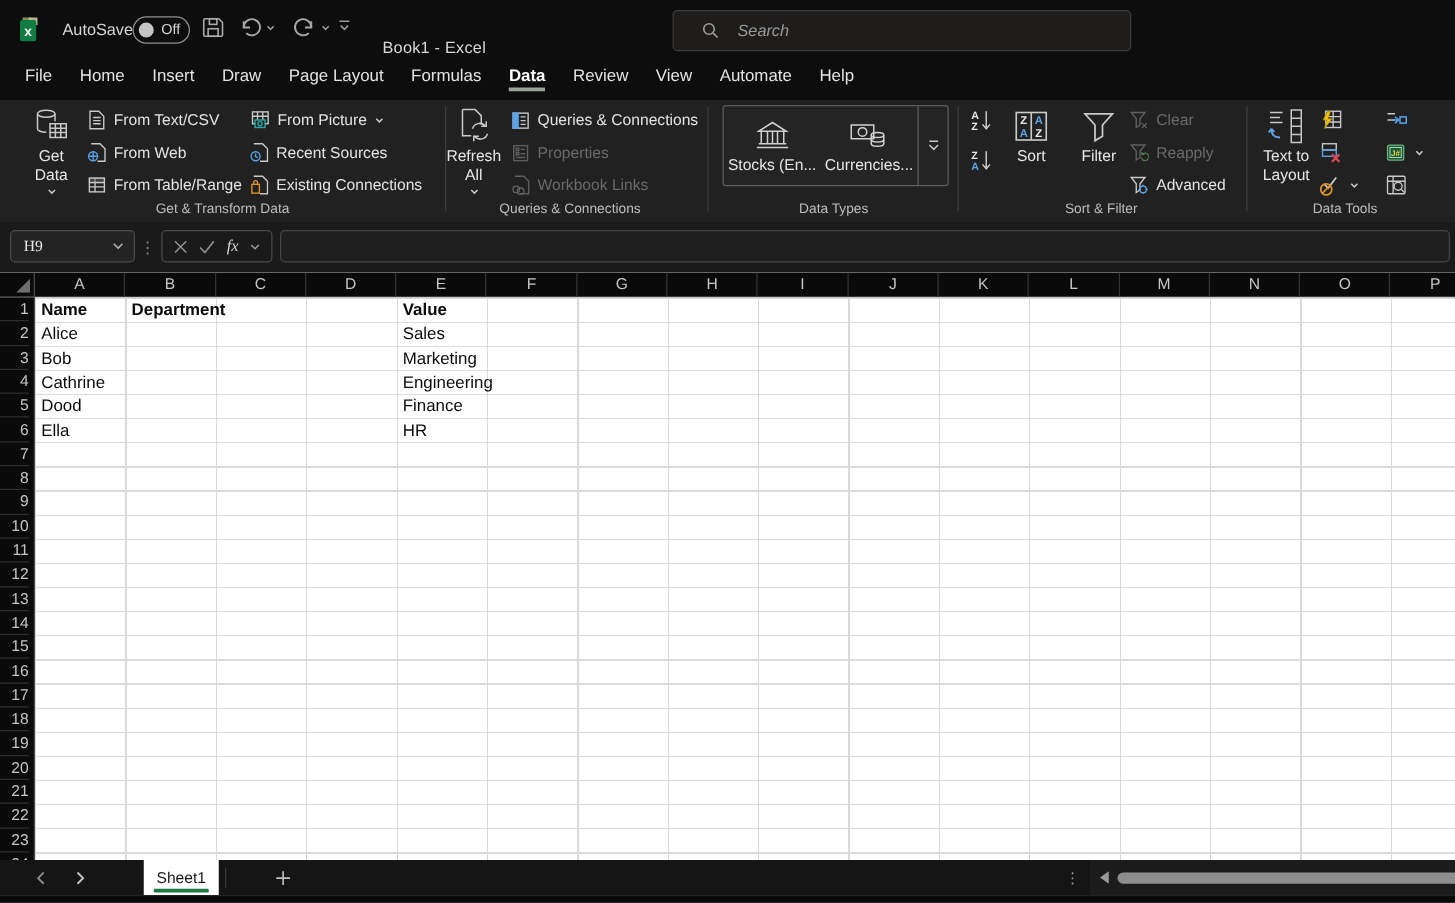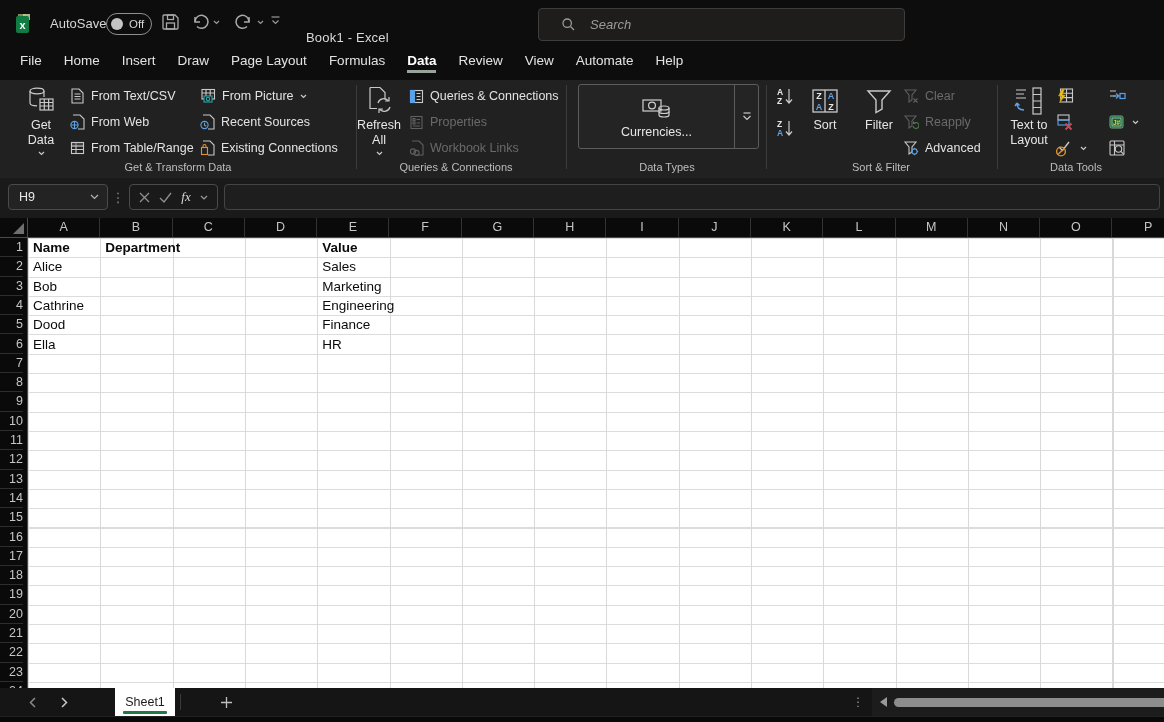--- a/index.html
+++ b/index.html
@@ -48,21 +48,21 @@
   .gal-item svg{margin-bottom:2px;}
   .gal-more{width:23px;border-left:1px solid #5c5c5c;display:flex;align-items:center;justify-content:center;}
   .azbtn{position:absolute;display:flex;align-items:center;gap:2px;}
   .azl{display:flex;flex-direction:column;font-size:8.5px;font-weight:700;line-height:8.5px;color:#e8e8e8;}
   .azl .blue{color:#5ba2e6;}
 
   
   .fbar{position:absolute;top:178px;left:0;width:100%;height:40px;background:#1a1a1a;}
   .namebox{position:absolute;left:8px;top:6px;width:100px;height:26px;background:#232323;
            border:1px solid #4a4a4a;border-radius:4px;display:flex;align-items:center;box-sizing:border-box;}
-  .namebox .nv{font-size:12.5px;color:#e8e8e8;margin-left:10px;flex:1;}
+  .namebox .nv{font-size:12.5px;color:#e8e8e8;margin-left:10px;flex:1;font-family:Liberation Serif, serif;}
   .namebox svg{margin-right:8px;}
   .fdots{position:absolute;left:113px;top:5px;width:10px;height:28px;color:#8a8a8a;font-size:13px;
          display:flex;align-items:center;justify-content:center;letter-spacing:0;}
   .fxbox{position:absolute;left:129px;top:6px;width:89px;height:26px;border:1px solid #4a4a4a;
          border-radius:4px;display:flex;align-items:center;justify-content:space-evenly;box-sizing:border-box;}
   .fxbox .fx{font-size:13px;color:#d8d8d8;font-style:italic;font-family:"Liberation Serif",serif;}
   .finput{position:absolute;left:224px;top:6px;right:4px;height:26px;background:#1e1e1e;
           border:1px solid #444;border-radius:4px;box-sizing:border-box;}
 
   
@@ -291,20 +291,29 @@
         <circle cx="4" cy="11.5" r="2.6"></circle>
           <circle cx="7.5" cy="13" r="2.6"></circle>
       </svg>
       <span>Workbook Links</span>
     </div>
     <div class="rlabel" style="left:456px">Queries &amp; Connections</div>
 
     <div class="rdivider" style="left:566px"></div>
 
     <div class="gallery">
+      <div class="gal-item">
+        <svg width="30" height="28" viewBox="0 0 30 28" fill="none" stroke="#d0d0d0" stroke-width="1.2">
+          <path d="M4 10 L15 3 L26 10 z"></path>
+            <path d="M6 10 v10 M11 10 v10 M15 10 v10 M19 10 v10 M24 10 v10"></path>
+          <path d="M4 20 h22"></path>
+            <path d="M2.5 23 h25"></path>
+        </svg>
+        <span>Stocks (En...</span>
+      </div>
       <div class="gal-item">
         <svg width="32" height="28" viewBox="0 0 32 28" fill="none" stroke="#d0d0d0" stroke-width="1.2">
           <rect x="2" y="5" width="18" height="11"></rect>
             <circle cx="11" cy="10.5" r="3.4"></circle>
           <ellipse cx="23" cy="13" rx="5" ry="2"></ellipse>
             <path d="M18 13 v7 c0 1.1 2.2 2 5 2 s5 -.9 5 -2 v-7"></path>
             <path d="M18 16.5 c0 1.1 2.2 2 5 2 s5 -.9 5 -2"></path>
         </svg>
         <span>Currencies...</span>
       </div>

